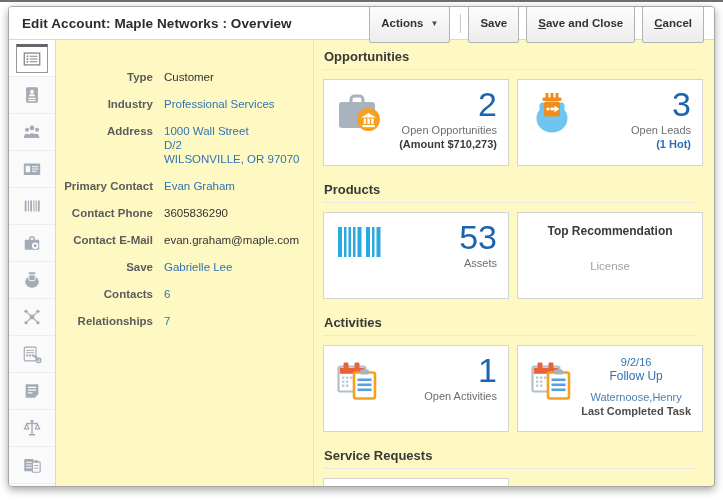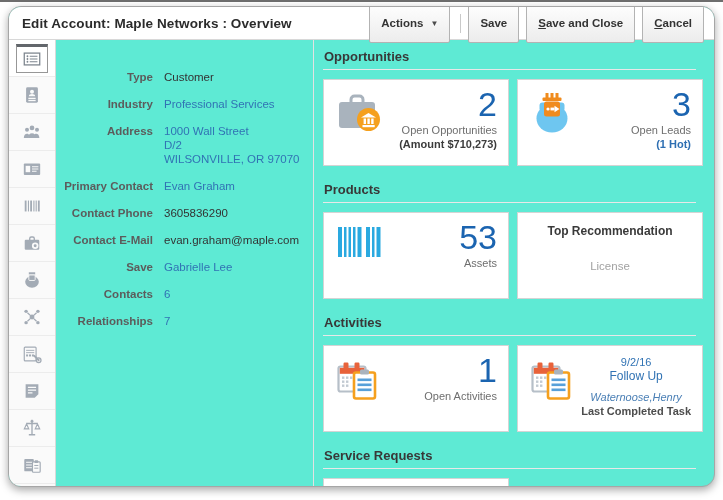--- a/index.html
+++ b/index.html
@@ -1,20 +1,20 @@
 <!DOCTYPE html>
 <html><head>
 <meta charset="utf-8">
 <style>
   * { margin:0; padding:0; box-sizing:border-box; }
   html,body { width:723px; height:500px; background:#fff; font-family:"Liberation Sans", sans-serif; overflow:hidden; }
   .top-edge { position:absolute; left:0; top:0; width:723px; height:2px; background:#6e6e6e; }
   .window {
     position:absolute; left:8px; top:6px; width:707px; height:481px;
-    background:#5eead4; border:1px solid #a6a6a6; border-radius:13px;
+    background:#fef9c3; border:1px solid #a6a6a6; border-radius:4px;
     box-shadow:0 3px 9px rgba(0,0,0,.35); overflow:hidden;
   }
   
   .titlebar { height:33px; display:flex; align-items:center; padding:0 10px 0 13px; background:#fff; border-bottom:1px solid #d8d8d8; }
   .page-title { font-size:13.5px; font-weight:bold; color:#2b2b2b; letter-spacing:.1px; }
   .tb-spacer { flex:1; }
   .btn {
     height:39px; padding:0 11px; margin-left:7px; font-size:11.5px; font-weight:bold; color:#333;
     background:linear-gradient(#fefefe,#ececec); border:1px solid #b3b3b3; border-radius:2px;
     display:inline-flex; align-items:center; cursor:pointer; white-space:nowrap;
@@ -48,21 +48,21 @@
   .num-side { position:absolute; right:11px; top:5px; text-align:right; }
   .big-num { font-size:34px; line-height:39px; color:#1b64b0; }
   .cap { font-size:11px; line-height:13.5px; color:#6e6e6e; }
   .cap.strong { font-weight:bold; color:#3c3c3c; }
   .cap.blue { font-weight:bold; color:#2e6fb2; }
   .rec-title { text-align:center; font-size:12px; font-weight:bold; color:#3a3a3a; margin-top:11px; }
   .rec-body { text-align:center; font-size:11.5px; color:#a2a2a2; margin-top:22px; }
   .task-side { position:absolute; right:11px; top:9px; text-align:center; }
   .task-date { font-size:11px; color:#3173b4; line-height:14px; }
   .task-subject { font-size:12px; color:#3173b4; line-height:15px; }
-  .task-contact { font-size:11px; color:#4a7fb5; line-height:14px; margin-top:6px;font-style:italic; }
+  .task-contact { font-size:11px; color:#4a7fb5; line-height:14px; margin-top:6px; }
   .task-caption { font-size:11px; color:#4d4d4d; font-weight:bold; line-height:14px; }
 </style>
 </head>
 <body>
 
 <div class="top-edge"></div>
 
 <div class="window">
 
   <div class="titlebar">

